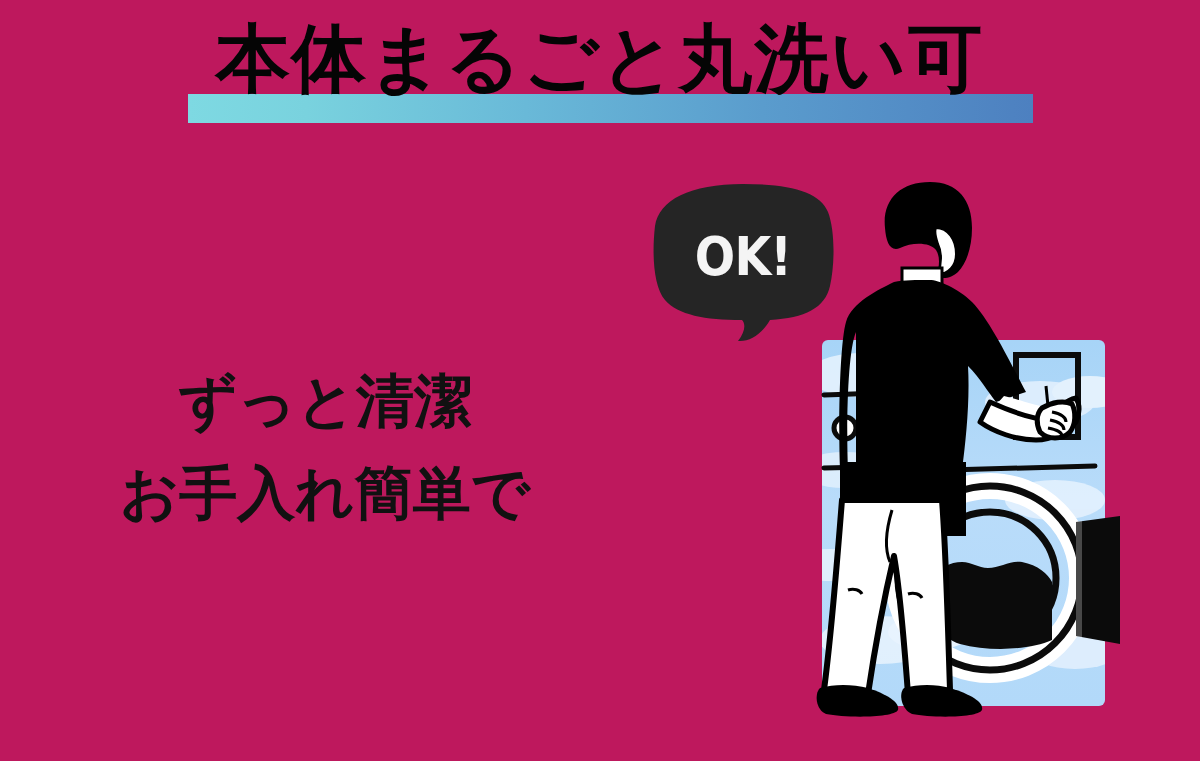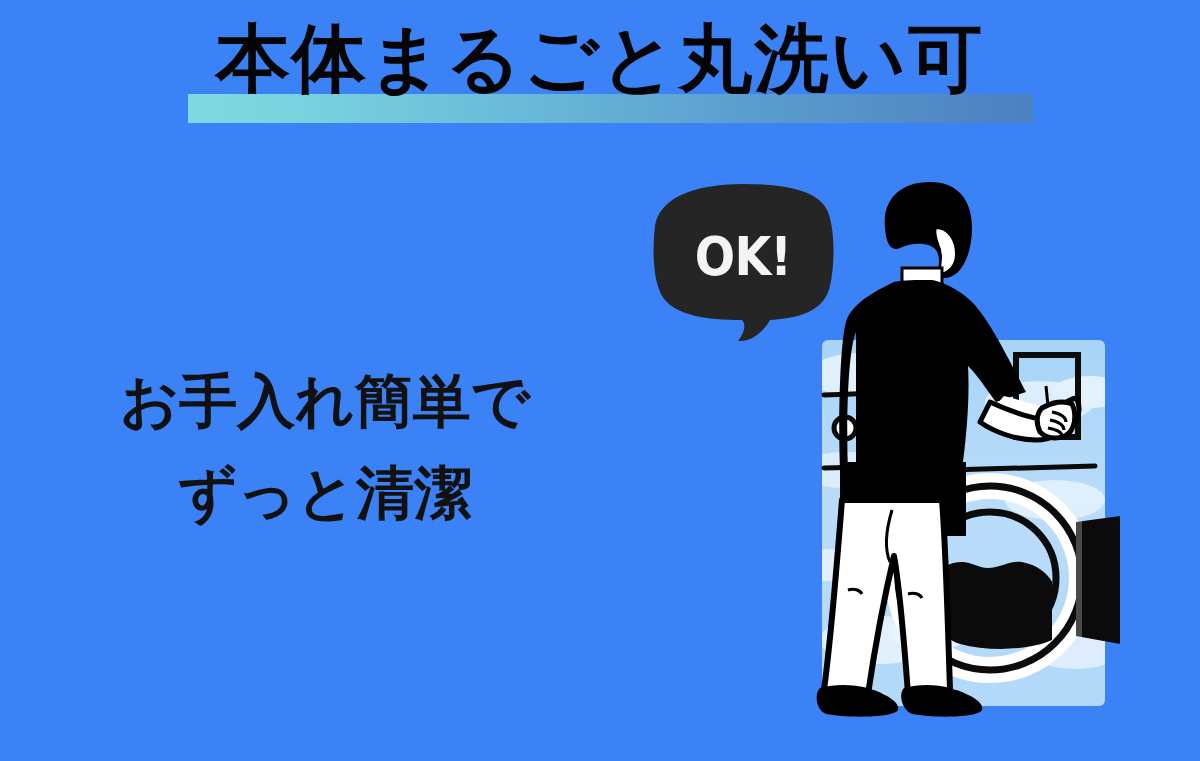--- a/index.html
+++ b/index.html
@@ -12,21 +12,21 @@
     background: #e7e7e7;
     font-family: "Liberation Serif", serif;
     overflow: hidden;
     position: relative;
   }
 
   #stage {
     position: relative;
     width: 1200px;
     height: 761px;
-    background: #3b82f6;
+    background: #be185d;
     overflow: hidden;
     text-decoration: underline;
   }
 
   
   .headline-wrap {
     position: absolute;
     left: 0;
     top: 8px;
     width: 1200px;
@@ -112,22 +112,22 @@
 <body>
 
 <div id="stage">
 
   <div class="headline-wrap">
     <div class="headline-bar"></div>
     <div class="headline-text">本体まるごと丸洗い可</div>
   </div>
 
   <div class="lead-copy">
+    <span class="line">ずっと清潔</span>
     <span class="line">お手入れ簡単で</span>
-    <span class="line">ずっと清潔</span>
   </div>
 
   <div class="bubble">
     <svg width="186" height="160" viewBox="0 0 186 160">
       <path d="M93 2
                C 140 2, 170 10, 178 30
                C 185 48, 185 82, 180 104
                C 175 126, 155 136, 120 138
                C 112 152, 100 160, 88 159
                C 95 150, 96 142, 92 138

